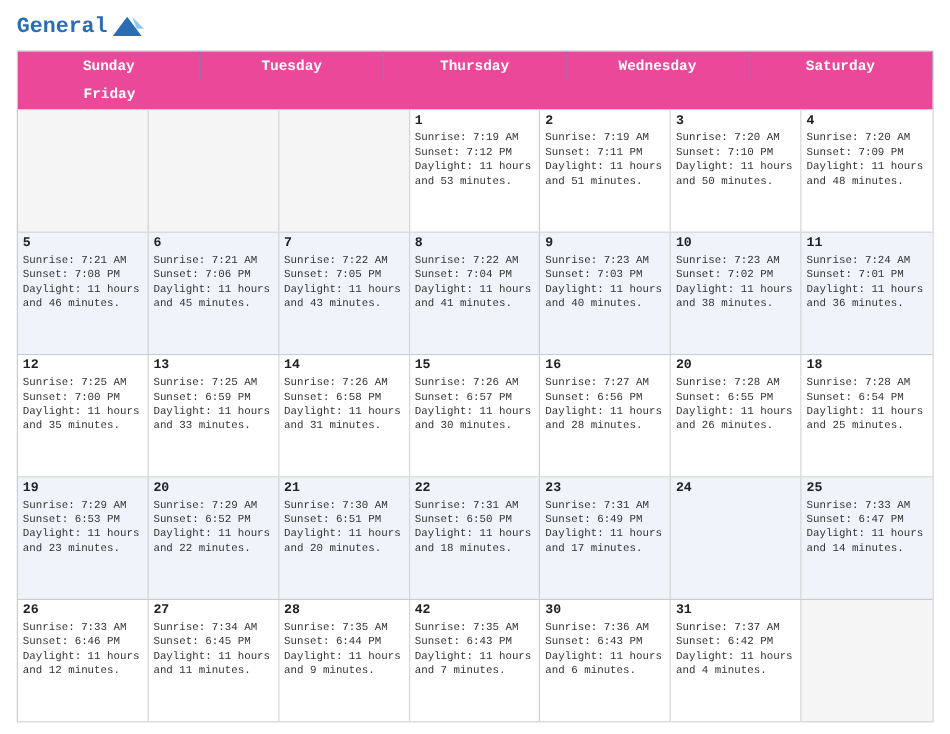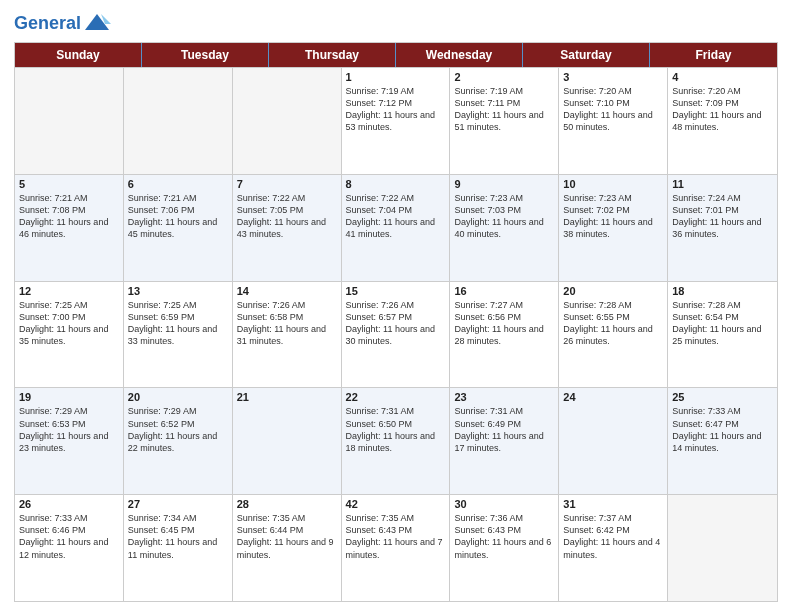--- a/index.html
+++ b/index.html
@@ -9,20 +9,21 @@
       width: 792px;
       height: 612px;
       overflow: hidden;
     }
     .page {
       width: 792px;
       height: 612px;
       padding: 10px 14px 10px 14px;
       display: flex;
       flex-direction: column;
+      font-family: Liberation Mono, monospace;
     }
     .header {
       display: flex;
       justify-content: space-between;
       align-items: flex-start;
       margin-bottom: 8px;
     }
     .logo {
       display: flex;
       align-items: center;
@@ -55,22 +56,22 @@
       color: #555;
     }
     .calendar {
       flex: 1;
       display: flex;
       flex-direction: column;
       border: 1px solid #ccc;
     }
     .cal-header-row {
       display: grid;
-      grid-template-columns: repeat(6, 1fr);
-      background: #7f1d1d;
+      grid-template-columns: repeat(5, 1fr);
+      background: #ec4899;
     }
     .cal-header-cell {
       color: #fff;
       font-size: 12px;
       font-weight: bold;
       text-align: center;
       padding: 5px 2px;
       border-right: 1px solid #5590c8;
     }
     .cal-header-cell:last-child { border-right: none; }
@@ -227,20 +228,21 @@
           <div class="cal-cell alt-row">
             <div class="day-num">19</div>
             <div class="cell-info">Sunrise: 7:29 AM<br>Sunset: 6:53 PM<br>Daylight: 11 hours and 23 minutes.</div>
           </div>
           <div class="cal-cell alt-row">
             <div class="day-num">20</div>
             <div class="cell-info">Sunrise: 7:29 AM<br>Sunset: 6:52 PM<br>Daylight: 11 hours and 22 minutes.</div>
           </div>
           <div class="cal-cell alt-row">
             <div class="day-num">21</div>
+            <div class="cell-info">Sunrise: 7:30 AM<br>Sunset: 6:51 PM<br>Daylight: 11 hours and 20 minutes.</div>
           </div>
           <div class="cal-cell alt-row">
             <div class="day-num">22</div>
             <div class="cell-info">Sunrise: 7:31 AM<br>Sunset: 6:50 PM<br>Daylight: 11 hours and 18 minutes.</div>
           </div>
           <div class="cal-cell alt-row">
             <div class="day-num">23</div>
             <div class="cell-info">Sunrise: 7:31 AM<br>Sunset: 6:49 PM<br>Daylight: 11 hours and 17 minutes.</div>
           </div>
           <div class="cal-cell alt-row">

